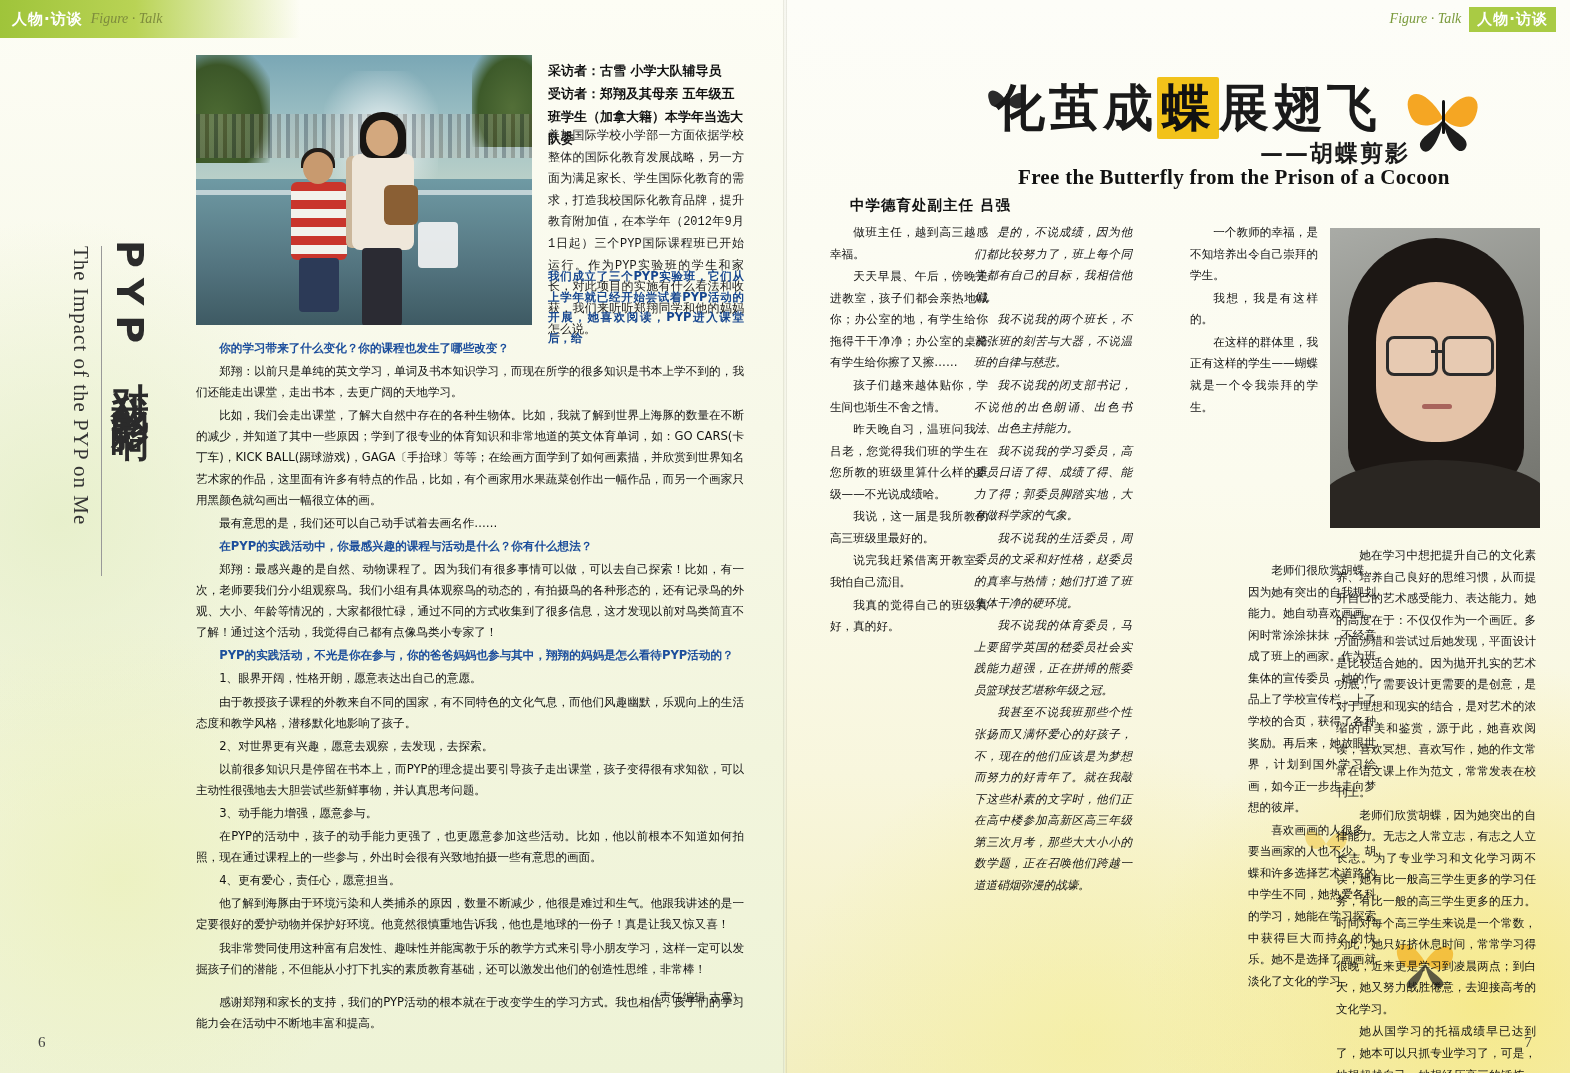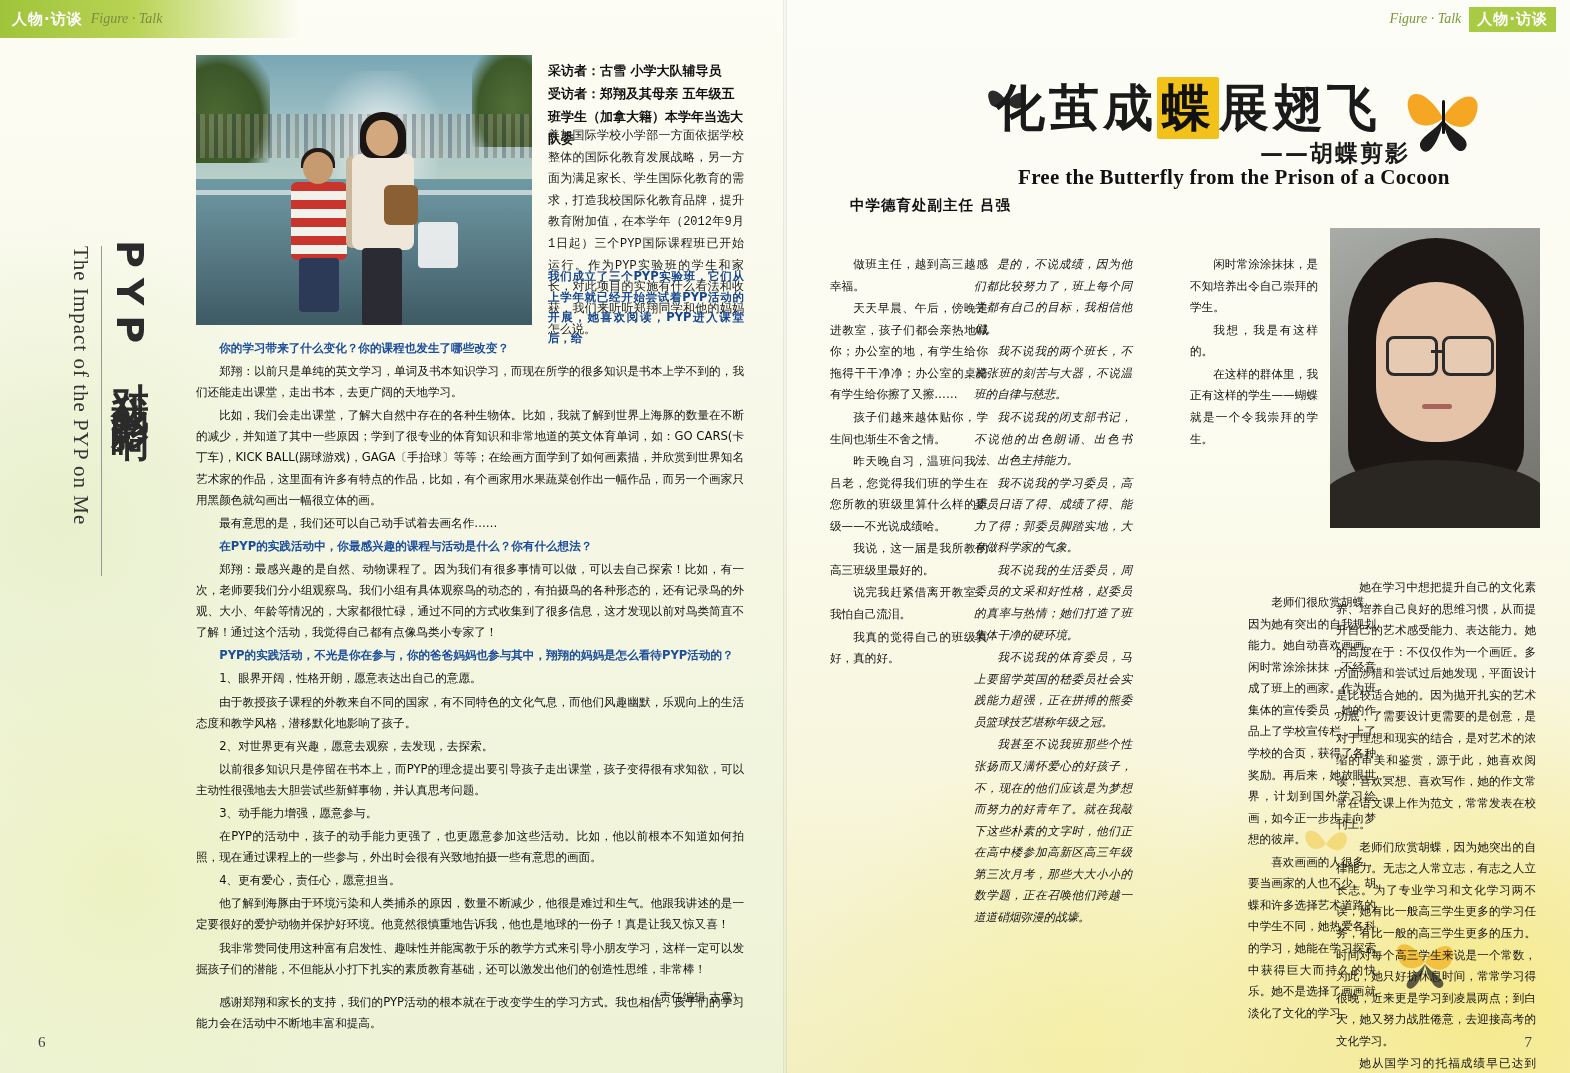--- a/index.html
+++ b/index.html
@@ -330,21 +330,20 @@
   .pt-mouth { position:absolute; left:92px; top:176px; width:30px; height:5px; background:#a8645c; border-radius:3px;}
   .pt-shoulder { position:absolute; left:-6px; top:232px; width:224px; height:74px; background:#2a2622; border-radius:50% 50% 0 0;}
 
   .rcol {
     position: absolute;
     font-family: "DejaVu Sans", sans-serif;
     font-size: 11.6px;
     line-height: 1.86;
     color: #121212;
     text-align: justify;
-    margin-top: 32px;
   }
   .rcol p { margin: 0 0 1px 0; text-indent: 2em; }
   .rcol-1 { left: 830px; top: 222px; width: 158px; }
   .rcol-2 { left: 974px; top: 222px; width: 158px; font-style: italic; }
   .rcol-3 { left: 1190px; top: 222px; width: 128px; }
   .rcol-4 { left: 1336px; top: 545px; width: 200px; }
   .rcol-3b { left: 1248px; top: 560px; width: 128px; }
 </style>
 </head>
 <body>
@@ -484,21 +483,21 @@
   <div class="rcol rcol-2" id="rc2">
       <p>是的，不说成绩，因为他们都比较努力了，班上每个同学都有自己的目标，我相信他们。</p>
       <p>我不说我的两个班长，不说张班的刻苦与大器，不说温班的自律与慈悲。</p>
       <p>我不说我的闭支部书记，不说他的出色朗诵、出色书法、出色主持能力。</p>
       <p>我不说我的学习委员，高委员日语了得、成绩了得、能力了得；郭委员脚踏实地，大有做科学家的气象。</p>
       <p>我不说我的生活委员，周委员的文采和好性格，赵委员的真率与热情；她们打造了班集体干净的硬环境。</p>
       <p>我不说我的体育委员，马上要留学英国的嵇委员社会实践能力超强，正在拼搏的熊委员篮球技艺堪称年级之冠。</p>
       <p>我甚至不说我班那些个性张扬而又满怀爱心的好孩子，不，现在的他们应该是为梦想而努力的好青年了。就在我敲下这些朴素的文字时，他们正在高中楼参加高新区高三年级第三次月考，那些大大小小的数学题，正在召唤他们跨越一道道硝烟弥漫的战壕。</p>
     </div>
   <div class="rcol rcol-3" id="rc3">
-      <p>闲时常涂涂抹抹，是不知培养出令自己崇拜的学生。</p>
+      <p>一个教师的幸福，是不知培养出令自己崇拜的学生。</p>
       <p>我想，我是有这样的。</p>
       <p>在这样的群体里，我正有这样的学生——蝴蝶就是一个令我崇拜的学生。</p>
     </div>
   <div class="rcol rcol-4" id="rc4">
       <p>她在学习中想把提升自己的文化素养、培养自己良好的思维习惯，从而提升自己的艺术感受能力、表达能力。她的高度在于：不仅仅作为一个画匠。多方面涉猎和尝试过后她发现，平面设计是比较适合她的。因为抛开扎实的艺术功底，了需要设计更需要的是创意，是对于理想和现实的结合，是对艺术的浓缩的审美和鉴赏，源于此，她喜欢阅读，喜欢冥想、喜欢写作，她的作文常常在语文课上作为范文，常常发表在校刊上。</p>
       <p>老师们欣赏胡蝶，因为她突出的自律能力。无志之人常立志，有志之人立长志。为了专业学习和文化学习两不误，她有比一般高三学生更多的学习任务，有比一般的高三学生更多的压力。时间对每个高三学生来说是一个常数，为此，她只好挤休息时间，常常学习得很晚，近来更是学习到凌晨两点；到白天，她又努力战胜倦意，去迎接高考的文化学习。</p>
       <p>她从国学习的托福成绩早已达到了，她本可以只抓专业学习了，可是，她想超越自己，她想经历高三的锤炼，她还想为班级贡献一个好的高考成绩，我感动于她的集体荣誉感。</p>
     </div>
   <div class="rcol rcol-3b" id="rc5">
       <p>老师们很欣赏胡蝶，因为她有突出的自我规划能力。她自动喜欢画画，闲时常涂涂抹抹，不经意成了班上的画家。作为班集体的宣传委员，她的作品上了学校宣传栏，上了学校的合页，获得了各种奖励。再后来，她放眼世界，计划到国外学习绘画，如今正一步步走向梦想的彼岸。</p>

